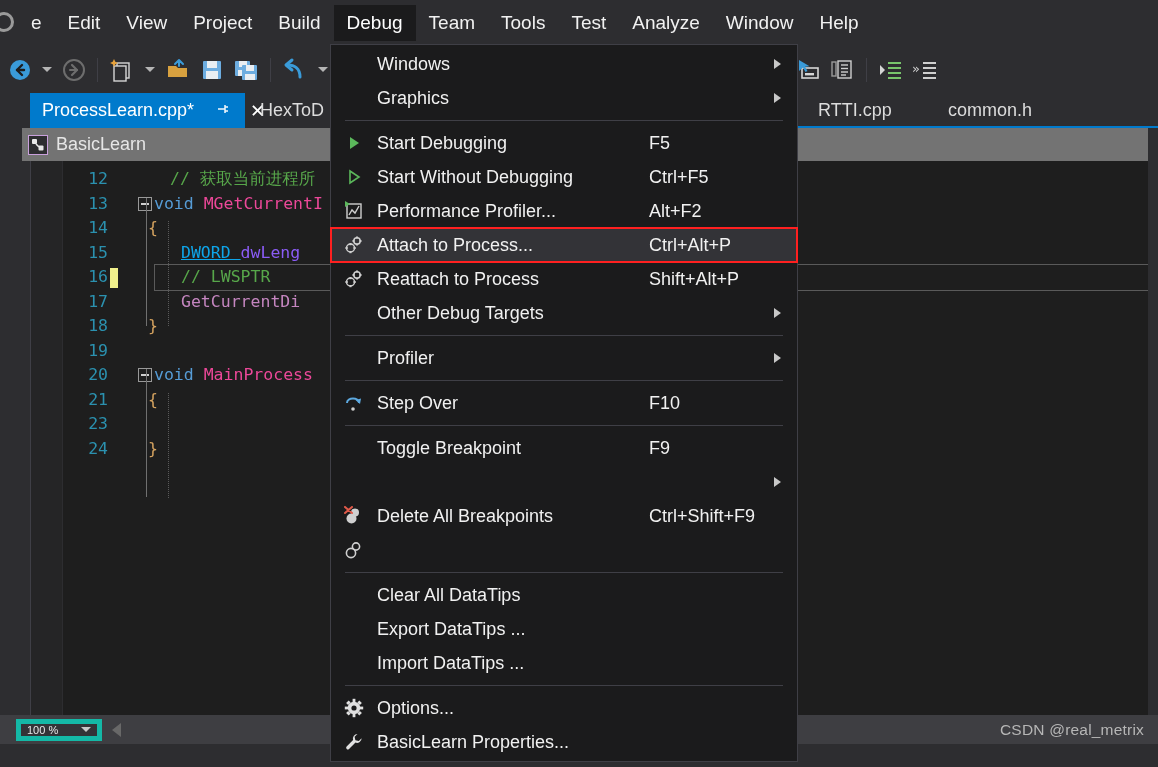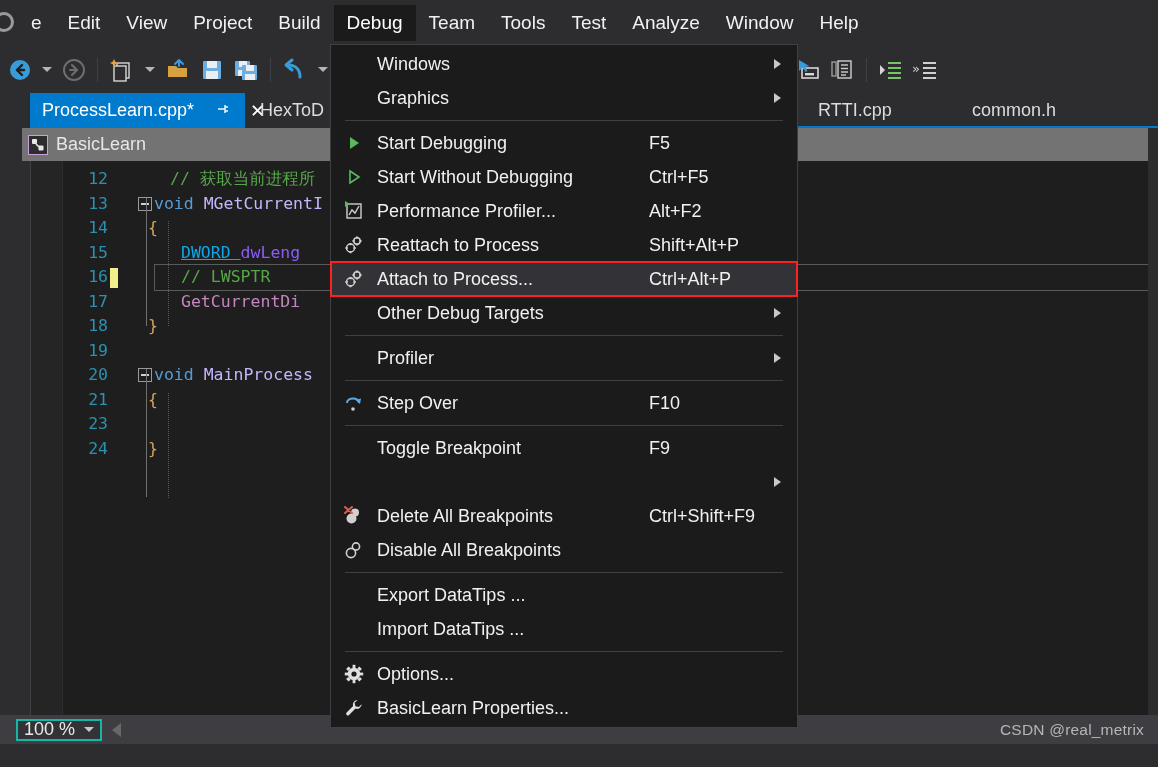--- a/index.html
+++ b/index.html
@@ -243,21 +243,21 @@
   .fold::after {
     content: "";
     position: absolute;
     left: 2px; top: 5px;
     width: 8px; height: 2px;
     background: #cfcfcf;
   }
   .code-text { white-space: pre; }
   .c-cmt { color: #57a64a; }
   .c-key { color: #569cd6; }
-  .c-fn  { color: #c4b5fd; }
+  .c-fn  { color: #ec4899; }
   .c-type{ color: #0ea5e9; text-decoration: underline; }
   .c-id  { color: #8b5cf6; }
   .c-macro { color: #c586c0; }
   .c-punc{ color: #d4a25f; }
   .guide {
     position: absolute;
     border-left: 1px dotted #5a5a5a;
   }
   .vline {
     position: absolute;
@@ -334,26 +334,26 @@
     height: 29px;
     background: #3e3e42;
     display: flex;
     align-items: center;
   }
   .zoom-combo {
     margin-left: 16px;
     width: 86px;
     height: 22px;
     background: #333337;
-    border: 2px solid #14b8a6;
+    border: 5px solid #14b8a6;
     box-sizing: border-box;
     display: flex;
     align-items: center;
     padding: 0 6px;
-    font-size: 18px;
+    font-size: 11px;
     color: #e8e8e8;
     justify-content: space-between;
   }
   .zoom-combo .cb-caret {
     width: 0; height: 0;
     border-left: 5px solid transparent;
     border-right: 5px solid transparent;
     border-top: 5px solid #c8c8c8;
   }
   .hscroll-left {
@@ -537,21 +537,21 @@
           </svg>
       </span>
       <span class="closex">✕</span>
     </div>
     <div class="tab" style="left:248px;">
       <span>HexToD</span>
     </div>
     <div class="tab" style="left:806px;">
       <span>RTTI.cpp</span>
     </div>
-    <div class="tab" style="left:960px;">
+    <div class="tab" style="left:936px;">
       <span>common.h</span>
     </div>
   </div>
   <div class="tab-underline"></div>
 
   <div class="navbar">
     <span class="nb-icon">
       <svg width="18" height="18" viewBox="0 0 18 18" style="display:block">
         <g fill="#e8e8e8">
           <rect x="3" y="3" width="5" height="5" rx="1"></rect>
@@ -683,64 +683,64 @@
         <svg width="20" height="20" viewBox="0 0 20 20">
           <rect x="3" y="3" width="14" height="14" fill="none" stroke="#cfcfcf" stroke-width="1.4"></rect>
           <path d="M5 14 L8 9 L11 12 L15 5" stroke="#cfcfcf" stroke-width="1.4" fill="none"></path>
           <path d="M1 0 L6 3 L1 6 Z" fill="#5bb85b"></path>
         </svg>
       </span>
       <span class="dd-label">Performance Profiler...</span>
       <span class="dd-shortcut">Alt+F2</span>
     </div>
 
-    <div class="dd-item">
+    <div class="dd-item highlight">
       <span class="dd-icon">
         <svg width="22" height="22" viewBox="0 0 22 22">
           <g fill="none" stroke="#cfcfcf" stroke-width="1.5">
             <circle cx="14" cy="7" r="3.2"></circle>
               <circle cx="7.5" cy="14" r="4"></circle>
           </g>
           <g fill="#cfcfcf">
             <rect x="13" y="2.5" width="2" height="2"></rect>
               <rect x="13" y="9.5" width="2" height="2"></rect>
             <rect x="9.5" y="6" width="2" height="2"></rect>
               <rect x="16.5" y="6" width="2" height="2"></rect>
             <rect x="6.5" y="9" width="2" height="2.2"></rect>
               <rect x="6.5" y="17" width="2" height="2.2"></rect>
             <rect x="2.5" y="13" width="2.2" height="2"></rect>
               <rect x="10.5" y="13" width="2.2" height="2"></rect>
           </g>
         </svg>
       </span>
-      <span class="dd-label">Reattach to Process</span>
-      <span class="dd-shortcut">Shift+Alt+P</span>
-    </div>
-
-    <div class="dd-item highlight">
+      <span class="dd-label">Attach to Process...</span>
+      <span class="dd-shortcut">Ctrl+Alt+P</span>
+    </div>
+
+    <div class="dd-item">
       <span class="dd-icon">
         <svg width="22" height="22" viewBox="0 0 22 22">
           <g fill="none" stroke="#cfcfcf" stroke-width="1.5">
             <circle cx="14" cy="7" r="3.2"></circle>
               <circle cx="7.5" cy="14" r="4"></circle>
           </g>
           <g fill="#cfcfcf">
             <rect x="13" y="2.5" width="2" height="2"></rect>
               <rect x="13" y="9.5" width="2" height="2"></rect>
             <rect x="9.5" y="6" width="2" height="2"></rect>
               <rect x="16.5" y="6" width="2" height="2"></rect>
             <rect x="6.5" y="9" width="2" height="2.2"></rect>
               <rect x="6.5" y="17" width="2" height="2.2"></rect>
             <rect x="2.5" y="13" width="2.2" height="2"></rect>
               <rect x="10.5" y="13" width="2.2" height="2"></rect>
           </g>
         </svg>
       </span>
-      <span class="dd-label">Attach to Process...</span>
-      <span class="dd-shortcut">Ctrl+Alt+P</span>
+      <span class="dd-label">Reattach to Process</span>
+      <span class="dd-shortcut">Shift+Alt+P</span>
     </div>
 
     <div class="dd-item">
       <span class="dd-icon"></span>
       <span class="dd-label">Other Debug Targets</span>
       <span class="dd-arrow"></span>
     </div>
 
     <div class="dd-sep"></div>
 
@@ -790,25 +790,28 @@
       <span class="dd-shortcut">Ctrl+Shift+F9</span>
     </div>
 
     <div class="dd-item">
       <span class="dd-icon">
         <svg width="22" height="20" viewBox="0 0 22 20">
           <circle cx="13" cy="6.5" r="3.6" fill="none" stroke="#cfcfcf" stroke-width="1.6"></circle>
           <circle cx="8" cy="13" r="4.6" fill="none" stroke="#cfcfcf" stroke-width="1.6"></circle>
         </svg>
       </span>
-      <span class="dd-label">Disable All Breakpoints</span>
     </div>
 
     <div class="dd-sep"></div>
 
+    <div class="dd-item">
+      <span class="dd-icon"></span>
+      <span class="dd-label">Clear All DataTips</span>
+    </div>
 
     <div class="dd-item">
       <span class="dd-icon"></span>
       <span class="dd-label">Export DataTips ...</span>
     </div>
 
     <div class="dd-item">
       <span class="dd-icon"></span>
       <span class="dd-label">Import DataTips ...</span>
     </div>

